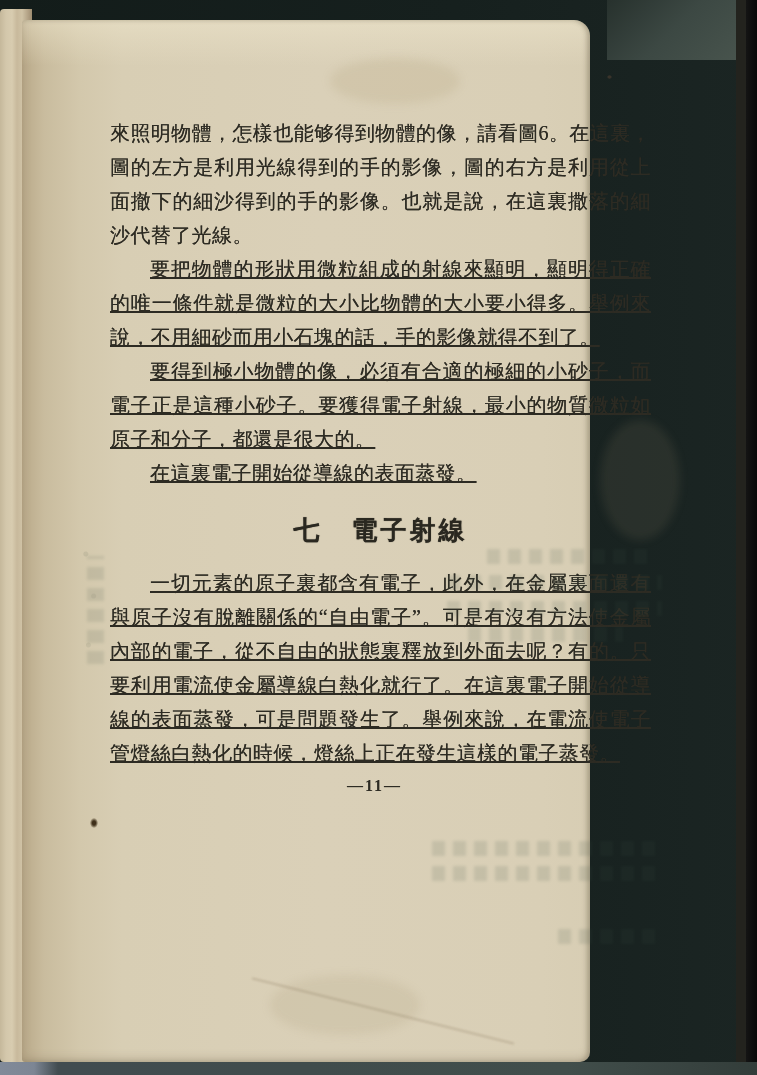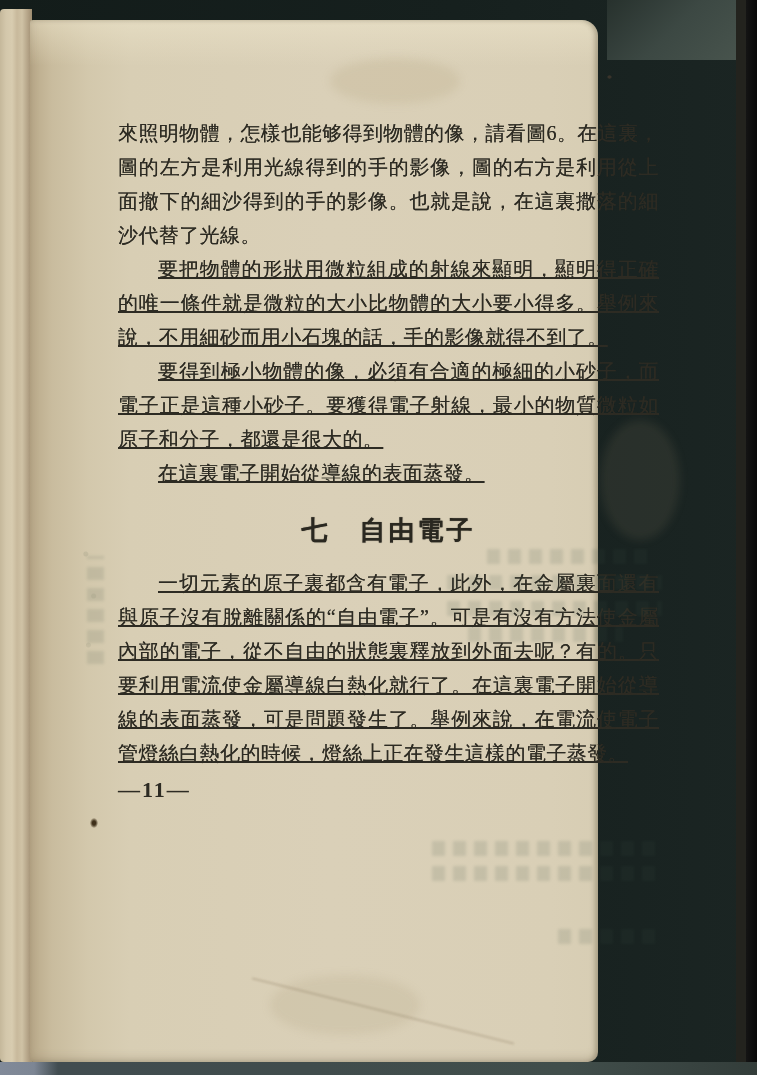--- a/index.html
+++ b/index.html
@@ -18,30 +18,30 @@
     background:linear-gradient(to right,#818a99 0px,#7d8694 34px,#414c50 58px,#404c4c 40%,#414e4b 75%,#333d3a 100%);}
   .prev-pages{position:absolute;left:0;top:9px;width:32px;height:1053px;
     background:linear-gradient(to right,#c5b89b 0px,#d3c7ab 6px,#d8ccb0 12px,#c8b99c 17px,#cfc2a5 22px,#b3a286 28px,#9e8d71 32px);
     border-radius:4px 0 0 4px;}
   
   .page{position:absolute;left:22px;top:20px;width:568px;height:1042px;z-index:1;
     background:
       linear-gradient(to bottom,rgba(240,232,206,0.5) 0px,rgba(240,232,206,0.25) 22px,rgba(240,232,206,0) 46px),
       linear-gradient(to right,#b9a989 0px,#c9bc9e 22px,#d3c8ac 58px,#d8ceb4 100px,#dad0b8 300px,#d9cfb6 520px,#d3c9ae 690px,#cdc2a5 718px);
     border-radius:3px 16px 10px 3px;
-    box-shadow:inset 0 -4px 8px rgba(120,105,80,0.25), inset -3px 0 4px rgba(110,100,78,0.35);margin-left:8px;}
+    box-shadow:inset 0 -4px 8px rgba(120,105,80,0.25), inset -3px 0 4px rgba(110,100,78,0.35);}
   
   .content{position:absolute;left:88px;top:96px;width:541px;color:#2d2b23;}
   .para{margin:0;font-size:20px;line-height:34px;text-align:justify;letter-spacing:0.4px;
     text-shadow:0 0 0.6px rgba(45,42,34,0.85);}
   .para.indent{text-indent:2em;text-decoration:underline;}
   .section-heading{margin:25px 0 19px;font-size:26px;line-height:32px;font-weight:700;
     text-align:center;letter-spacing:3px;color:#2a2820;text-shadow:0 0 0.8px rgba(42,40,32,0.9);}
-  .page-number{margin-top:7px;padding-right:12px;font-size:22px;font-weight:700;
-    text-align:left;letter-spacing:2px;color:#2d2b23;}
+  .page-number{margin-top:7px;padding-right:12px;font-size:16px;font-weight:700;
+    text-align:center;letter-spacing:2px;color:#2d2b23;}
   
   .ghost{position:absolute;height:15px;opacity:0.13;filter:blur(1.6px);z-index:2;
     background:repeating-linear-gradient(90deg,#3d5044 0 13px,rgba(0,0,0,0) 13px 21px);}
   .ghost-v{position:absolute;width:17px;opacity:0.12;filter:blur(1.6px);z-index:2;
     background:repeating-linear-gradient(0deg,#3d5044 0 13px,rgba(0,0,0,0) 13px 21px);}
   
   .ink-blot{position:absolute;border-radius:50%;z-index:2;}
   .blot-a{left:90px;top:818px;width:8px;height:10px;background:radial-gradient(#3f301a 30%,rgba(63,48,26,0) 75%);}
   .blot-b{left:607px;top:75px;width:5px;height:4px;background:radial-gradient(#39332a 40%,rgba(57,51,42,0) 80%);}
   .stain{position:absolute;border-radius:50%;z-index:2;filter:blur(4px);}
@@ -66,21 +66,21 @@
   <div class="cover-right"></div>
   <div class="prev-pages"></div>
 
   <div class="page">
     <div class="content">
       <p class="para">來照明物體，怎樣也能够得到物體的像，請看圖6。在這裏，圖的左方是利用光線得到的手的影像，圖的右方是利用從上面撤下的細沙得到的手的影像。也就是說，在這裏撒落的細沙代替了光線。</p>
       <p class="para indent">要把物體的形狀用微粒組成的射線來顯明，顯明得正確的唯一條件就是微粒的大小比物體的大小要小得多。舉例來說，不用細砂而用小石塊的話，手的影像就得不到了。</p>
       <p class="para indent">要得到極小物體的像，必須有合適的極細的小砂子，而電子正是這種小砂子。要獲得電子射線，最小的物質微粒如原子和分子，都還是很大的。</p>
       <p class="para indent">在這裏電子開始從導線的表面蒸發。</p>
 
-      <h2 class="section-heading">七　自由電子</h2>
+      <h2 class="section-heading">七　電子射線</h2>
 
       <p class="para indent">一切元素的原子裏都含有電子，此外，在金屬裏面還有與原子沒有脫離關係的“自由電子”。可是有沒有方法使金屬內部的電子，從不自由的狀態裏釋放到外面去呢？有的。只要利用電流使金屬導線白熱化就行了。在這裏電子開始從導線的表面蒸發，可是問題發生了。舉例來說，在電流使電子管燈絲白熱化的時候，燈絲上正在發生這樣的電子蒸發。</p>
 
       <div class="page-number">—11—</div>
     </div>
   </div>
 
   <div class="ghost" style="left:487px;top:549px;width:168px;"></div>
   <div class="ghost" style="left:447px;top:575px;width:215px;"></div>
   <div class="ghost" style="left:447px;top:601px;width:215px;"></div>

